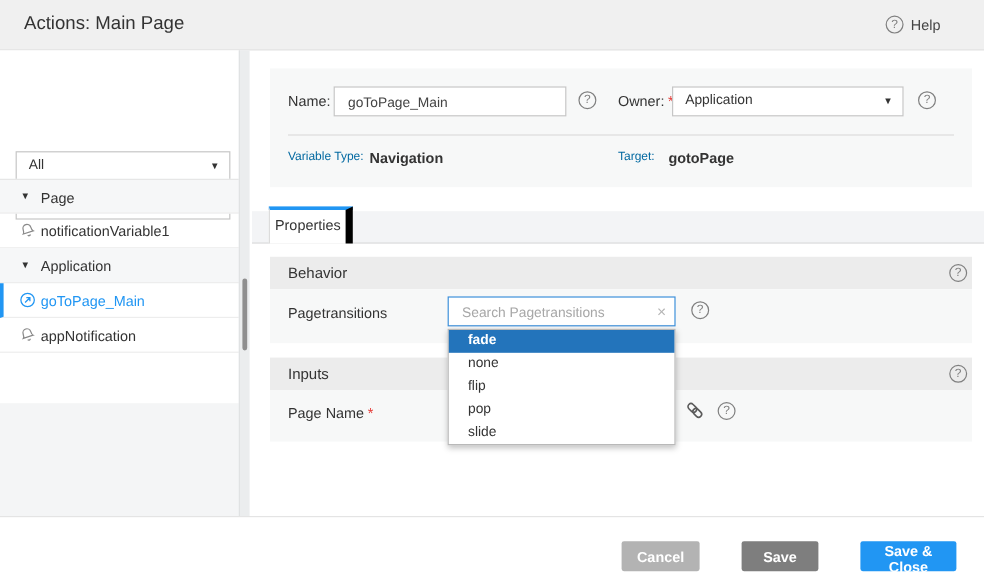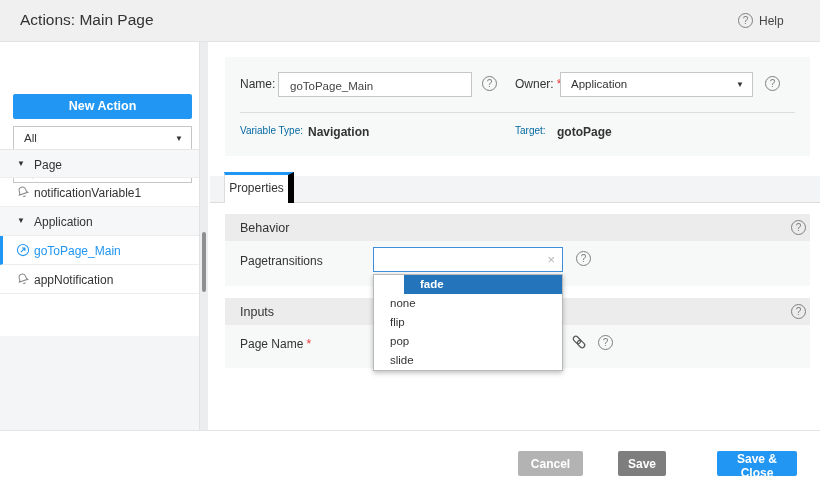--- a/index.html
+++ b/index.html
@@ -51,42 +51,41 @@
   
   .sec-head{width:585px;height:27px;background:#ececec;}
   .sec-head .stitle{position:absolute;left:15px;top:7px;font-size:12.5px;color:#333;}
   .sec-body{width:585px;background:#f7f8f8;}
   .focus-input{border:1px solid #3d8fd9;background:#fff;box-sizing:border-box;}
   .clear-x{position:absolute;right:7px;top:4px;color:#b5b5b5;font-size:13px;cursor:pointer;}
   
   .dropdown{left:373px;top:274px;width:190px;background:#fff;border:1px solid #b9b9b9;z-index:5;
             box-shadow:0 2px 5px rgba(0,0,0,0.25);box-sizing:border-box;}
   .option{height:19px;line-height:19px;padding-left:16px;font-size:11.5px;color:#333;cursor:pointer;}
-  .option.selected{background:var(--selected-option);color:#fff;font-weight:700;margin-left:30px;}
+  .option.selected{background:var(--selected-option);color:#fff;font-weight:700;}
   
   .footer{left:0;top:430px;width:820px;height:58px;background:#fff;border-top:1px solid #e4e4e4;box-sizing:border-box;}
   .btn{position:absolute;top:20px;height:25px;border:none;border-radius:2px;color:#fff;
        font-size:12px;font-weight:700;font-family:inherit;cursor:pointer;}
   .btn-cancel{left:518px;width:65px;background:var(--cancel-bg);}
-  .btn-save{left:618px;width:48px;background:var(--save-bg);}
+  .btn-save{left:618px;width:64px;background:var(--save-bg);}
   .btn-saveclose{left:717px;width:80px;background:var(--accent);}
 </style>
 </head>
 <body>
 
 <div class="app">
 
   <div class="abs header">
     <div class="abs page-title">Actions: Main Page</div>
     <div class="abs qicon" style="left:738px;top:13px;">?</div>
     <div class="abs help-label" style="left:759px;top:14px;">Help</div>
   </div>
 
   <div class="abs sidebar">
-    <div class="abs new-action">New Action</div>
 
     <div class="abs combo" style="left:13px;top:84px;width:179px;height:25px;">
       <span class="val">All</span>
       <span class="caret">▼</span>
     </div>
 
     <div class="abs searchbox">
       <span class="abs" style="left:7px;top:6px;">
         <svg width="13" height="13" viewBox="0 0 14 14">
             <circle cx="6" cy="6" r="4.3" fill="none" stroke="#9a9a9a" stroke-width="1.3"></circle>
@@ -170,20 +169,21 @@
   <div class="abs tabstrip"></div>
   <div class="abs tab">Properties</div>
 
   <div class="abs sec-head" style="left:225px;top:214px;">
     <span class="stitle">Behavior</span>
     <div class="abs qicon" style="left:566px;top:6px;">?</div>
   </div>
   <div class="abs sec-body" style="left:225px;top:241px;height:45px;">
     <div class="abs flabel" style="left:15px;top:13px;">Pagetransitions</div>
     <div class="abs focus-input" style="left:148px;top:6px;width:190px;height:25px;">
+      <input style="position: absolute; left: 9px; top: 2px; width: 155px; height: 19px; border: none; outline: none; font-size: 11.5px; color: rgb(68, 68, 68); font-family: inherit; background: transparent;" placeholder="Search Pagetransitions">
       <span class="clear-x">×</span>
     </div>
     <div class="abs qicon" style="left:351px;top:10px;">?</div>
   </div>
 
   <div class="abs sec-head" style="left:225px;top:298px;">
     <span class="stitle">Inputs</span>
     <div class="abs qicon" style="left:566px;top:6px;">?</div>
   </div>
   <div class="abs sec-body" style="left:225px;top:325px;height:43px;">

